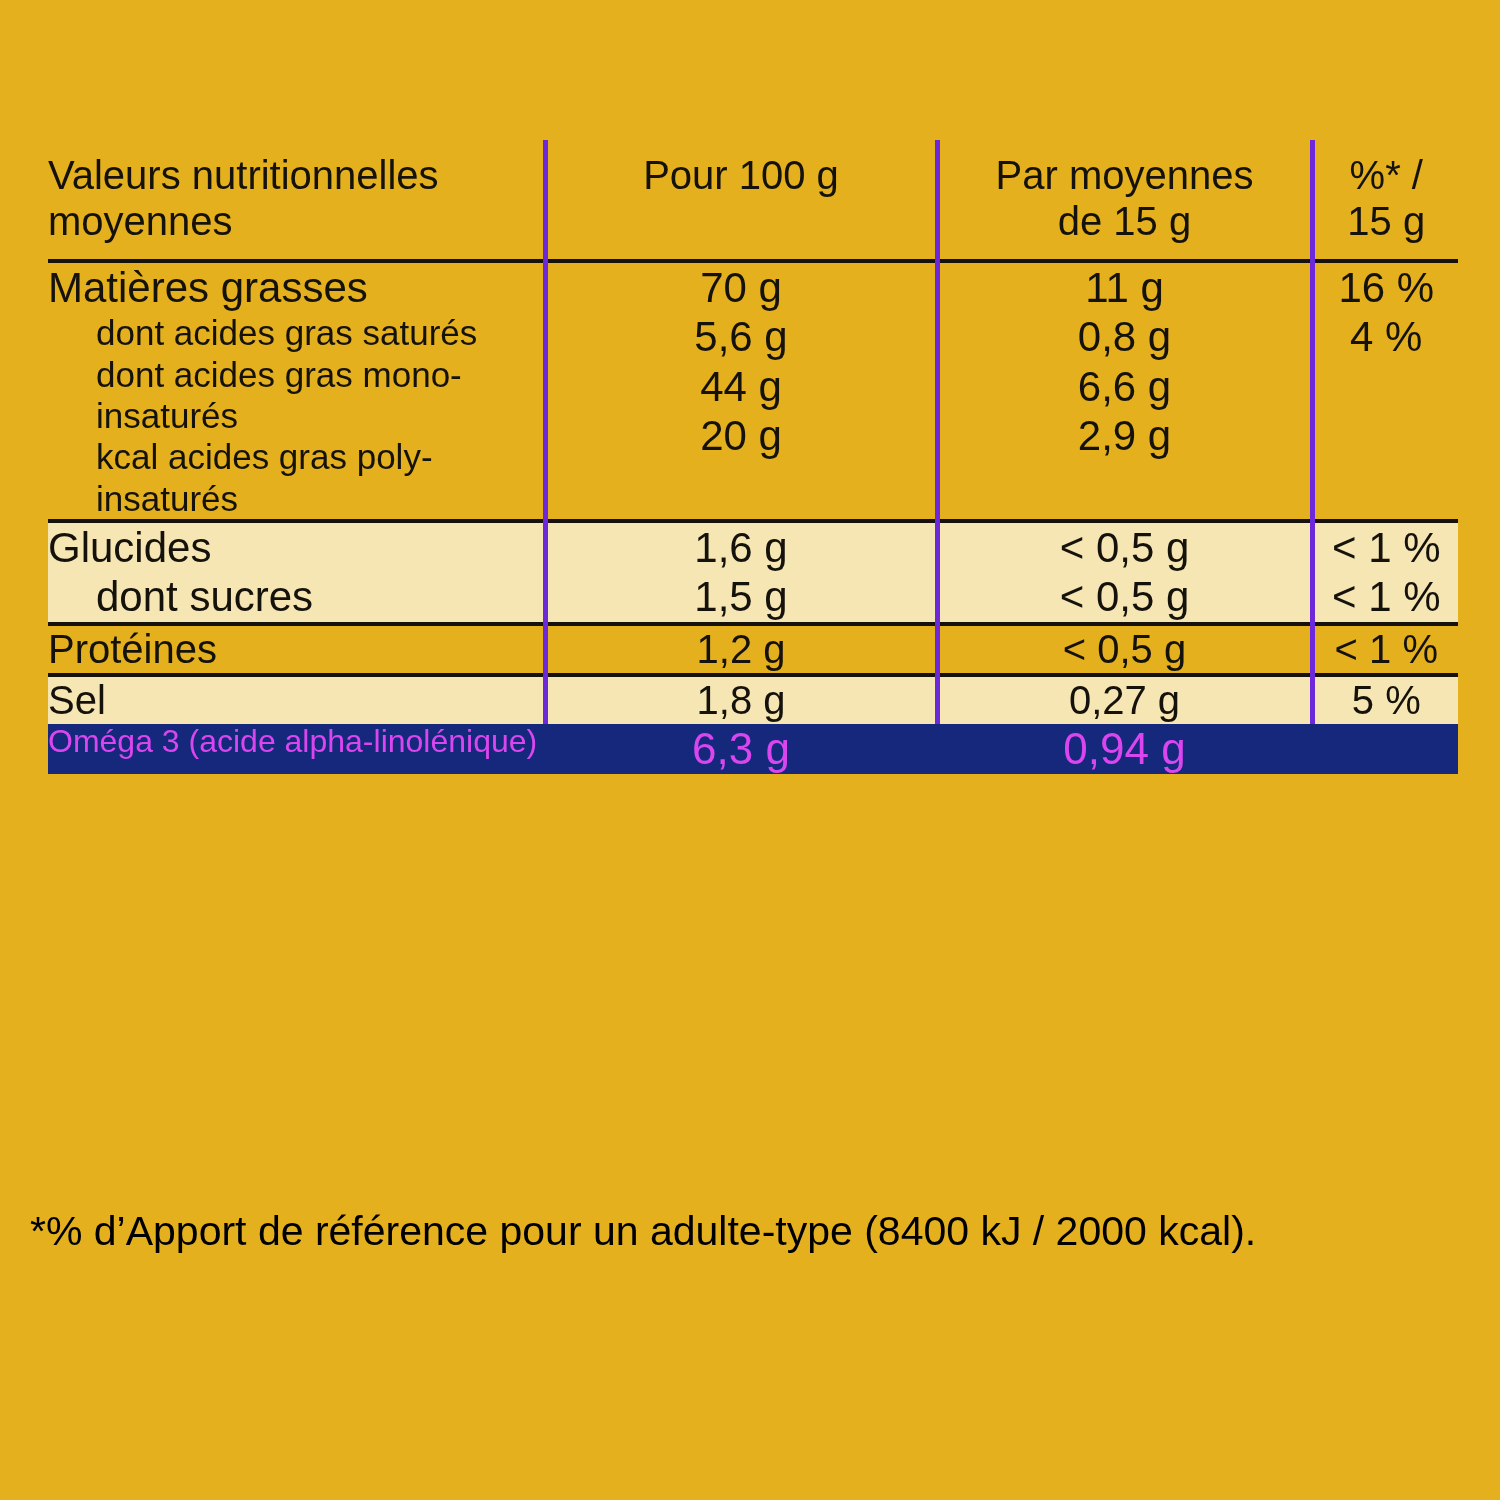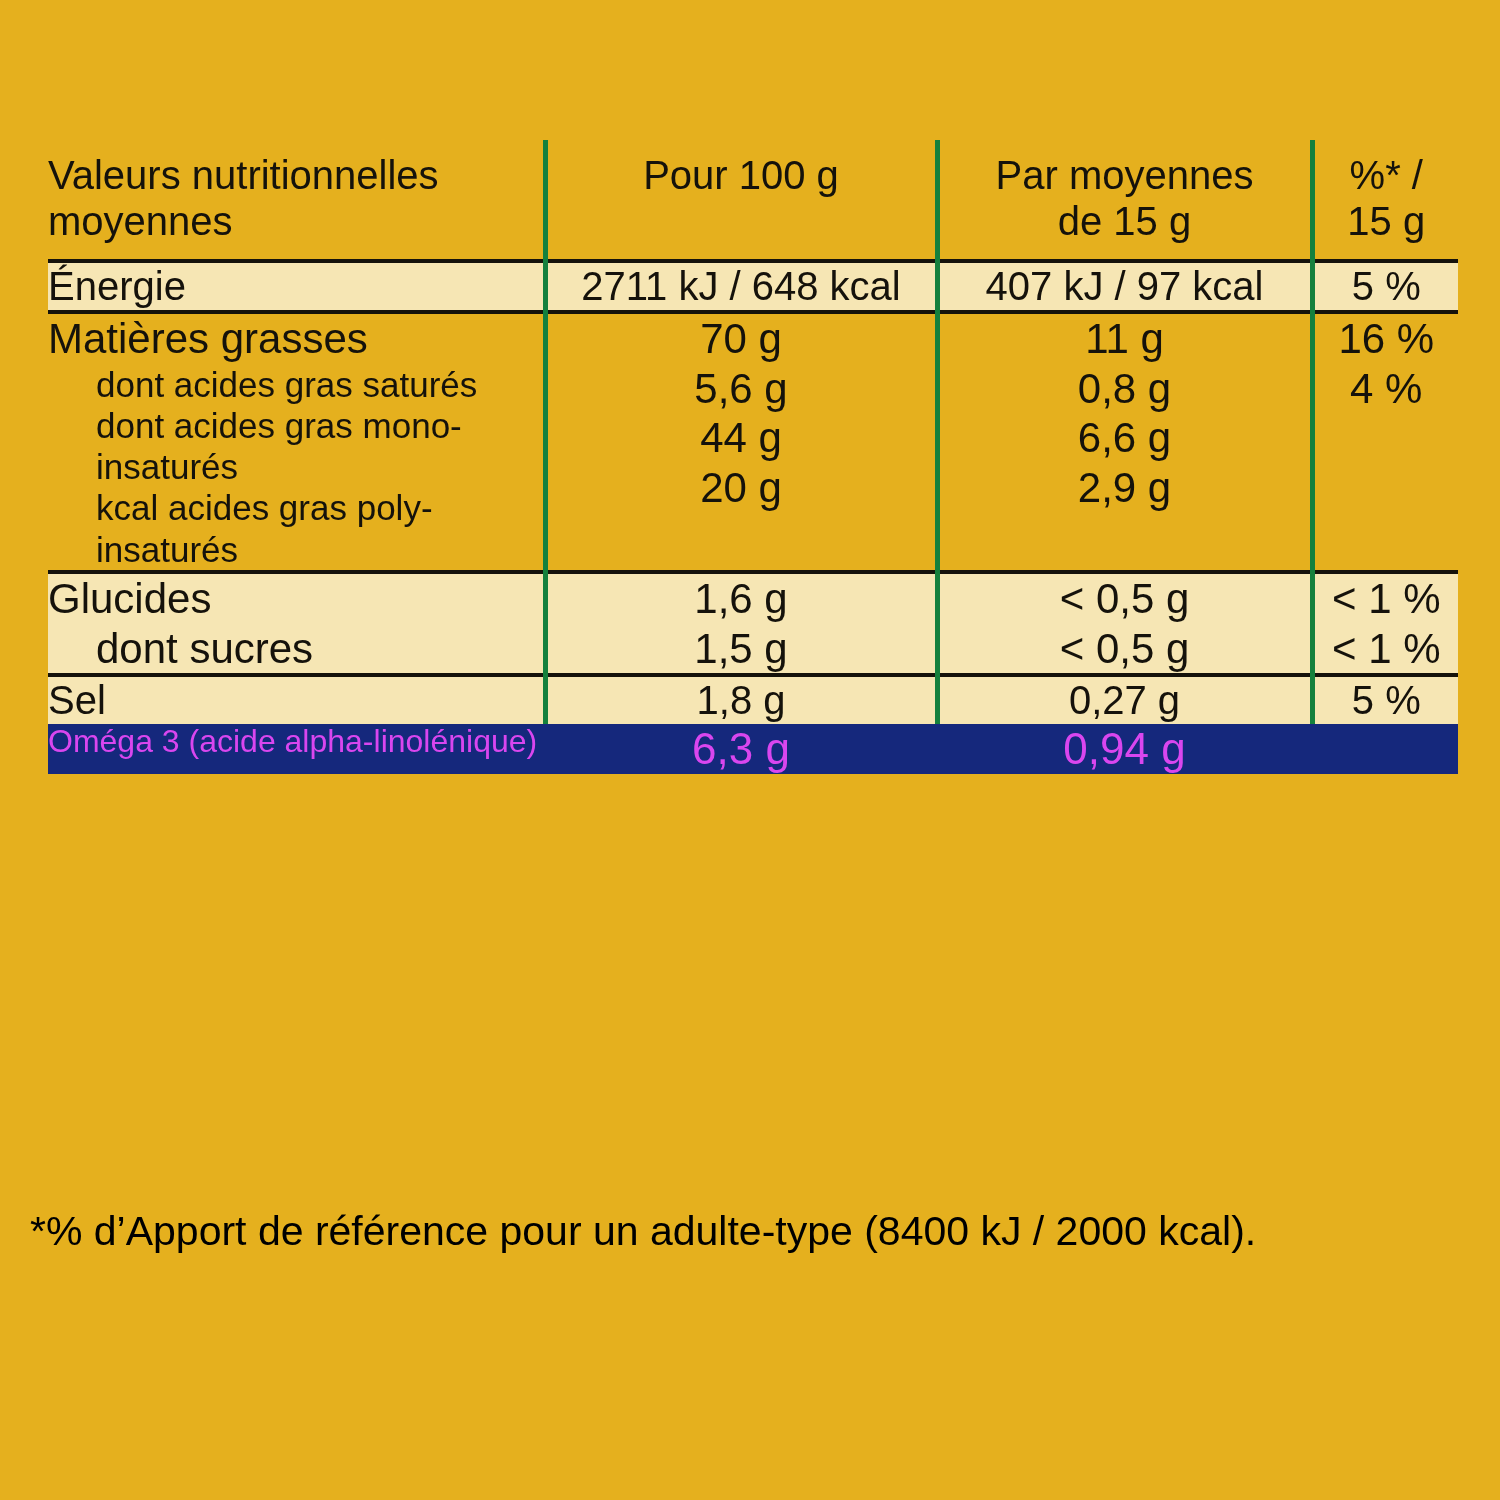--- a/index.html
+++ b/index.html
@@ -45,21 +45,21 @@
 
   .band-light { background: #F6E6B4; }
   .band-dark  { background: #E5B01E; }
   .band-blue  { background: #15287C; color: #d946ef; }
 
   .cell {
     position: relative;
     box-sizing: border-box;
   }
   .vline {
-    border-left: 5px solid #15803d;
+    border-left: 5px solid #6d28d9;
   }
   .hline-top {
     border-top: 4px solid #15120b;
   }
 
   .name-cell {
     padding: 6px 10px 8px 16px;
     font-size: 40px;
     line-height: 1.18;
     margin-left: 6px;
@@ -135,34 +135,20 @@
           <td class="cell num-cell vline stack">
             <div>Par moyennes</div>
             <div>de 15 g</div>
           </td>
           <td class="cell num-cell vline stack">
             <div>%* /</div>
             <div>15 g</div>
           </td>
         </tr>
 
-        <tr class="band-light hline-top row-main">
-          <td class="cell name-cell">
-            <span>Énergie</span>
-          </td>
-          <td class="cell num-cell vline">
-            <span class="nowrap">2711 kJ / 648 kcal</span>
-          </td>
-          <td class="cell num-cell vline">
-            <span class="nowrap">407 kJ / 97 kcal</span>
-          </td>
-          <td class="cell num-cell vline">
-            <span>5 %</span>
-          </td>
-        </tr>
 
         <tr class="band-dark hline-top">
           <td class="cell name-cell">
             <div class="row-main">Matières grasses</div>
             <div class="row-sub sub-indent">dont acides gras saturés</div>
             <div class="row-sub sub-indent">dont acides gras mono-insaturés</div>
             <div class="row-sub sub-indent">kcal acides gras poly-insaturés</div>
           </td>
           <td class="cell num-cell vline">
             <div class="row-main">70 g</div>
@@ -196,20 +182,34 @@
           <td class="cell num-cell vline">
             <div class="row-main">&lt; 0,5 g</div>
             <div class="row-main">&lt; 0,5 g</div>
           </td>
           <td class="cell num-cell vline">
             <div class="row-main">&lt; 1 %</div>
             <div class="row-main">&lt; 1 %</div>
           </td>
         </tr>
 
+        <tr class="band-dark hline-top row-main">
+          <td class="cell name-cell">
+            <span>Protéines</span>
+          </td>
+          <td class="cell num-cell vline">
+            <span>1,2 g</span>
+          </td>
+          <td class="cell num-cell vline">
+            <span>&lt; 0,5 g</span>
+          </td>
+          <td class="cell num-cell vline">
+            <span>&lt; 1 %</span>
+          </td>
+        </tr>
 
         <tr class="band-light hline-top row-main">
           <td class="cell name-cell">
             <span>Sel</span>
           </td>
           <td class="cell num-cell vline">
             <span>1,8 g</span>
           </td>
           <td class="cell num-cell vline">
             <span>0,27 g</span>

